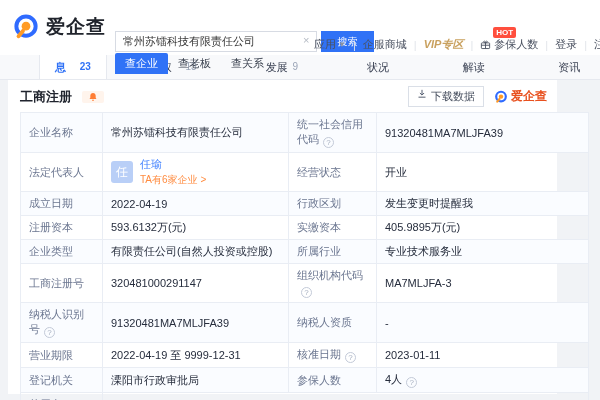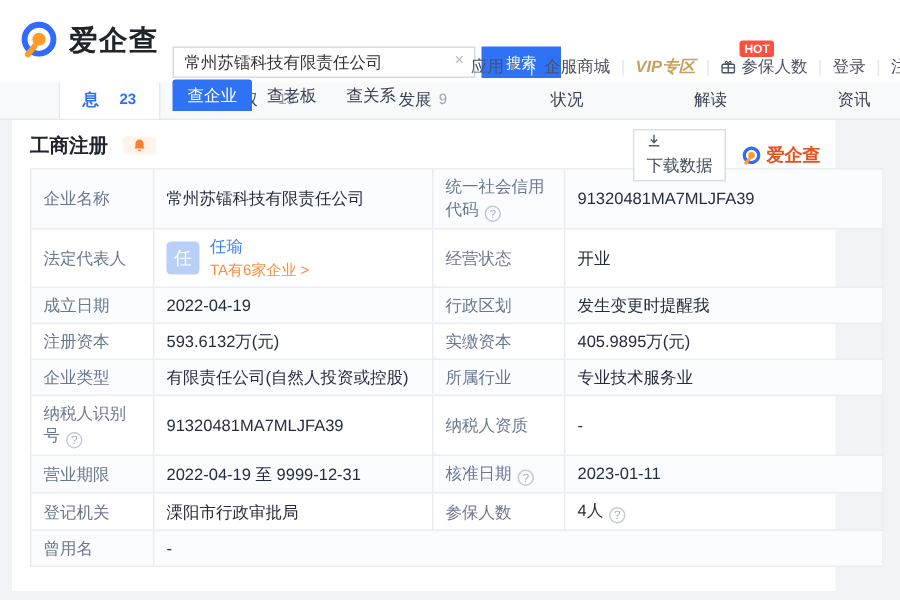--- a/index.html
+++ b/index.html
@@ -31,21 +31,21 @@
   .ctab .cnt { font-size:10px; color:#9aa4b6; }
   .ctab.active { background:#fff; color:#3072f6; font-weight:bold; border-left:1px solid #e6e9ef; border-right:1px solid #e6e9ef; }
   .ctab.active .cnt { color:#3072f6; }
 
   
   .content { margin-left:8px; width:549px; height:314px; background:#fff; position:relative; }
   .sec-hdr { height:26px; padding:7px 12px 0 12px; display:flex; align-items:center; }
   .sec-title { font-size:13px; font-weight:bold; color:#20242e; }
   .alert-badge { margin-left:10px; display:inline-flex; align-items:center; gap:3px; background:#fff4ec; color:#ff7d33; font-size:10px; padding:1px 6px; border-radius:2px; cursor:pointer; }
   .sec-right { position:absolute; right:10px; top:6px; display:flex; align-items:center; }
-  .dl-btn { display:inline-flex; align-items:flex-start; gap:4px; border:1px solid #dadfe7; border-radius:0; background:#fff; padding:2px 8px; font-size:11px; color:#444c5c; cursor:pointer;flex-direction:column; }
+  .dl-btn { display:inline-flex; align-items:flex-start; gap:4px; border:1px solid #dadfe7; border-radius:0; background:#fff; padding:2px 8px; font-size:11px; color:#444c5c; cursor:pointer; }
   .wm { display:inline-flex; align-items:center; gap:3px; margin-left:10px; cursor:pointer; }
   .wm-txt { font-size:12px; font-weight:bold; color:#e8501e; }
 
   
   table.reg { border-collapse:collapse; margin:6px 12px 0 12px; width:568px; table-layout:fixed; }
   .reg td { border:1px solid #e9edf4; font-size:11px; padding:4px 8px; vertical-align:middle; word-break:break-all; }
   .reg tr:nth-child(odd) td { background:#fafcff; }
   .lbl { color:#6b7690; }
   .val { color:#262d3d; }
   .help { display:inline-flex; align-items:center; justify-content:center; width:11px; height:11px; border:1px solid #c3cad8; border-radius:50%; color:#a7b0c0; font-size:8px; margin-left:4px; vertical-align:-2px; cursor:pointer; }
@@ -209,20 +209,26 @@
           <td class="lbl"><span>实缴资本</span></td>
           <td class="val"><span>405.9895万(元)</span></td>
         </tr>
         <tr>
           <td class="lbl"><span>企业类型</span></td>
           <td class="val"><span>有限责任公司(自然人投资或控股)</span></td>
           <td class="lbl"><span>所属行业</span></td>
           <td class="val"><span>专业技术服务业</span></td>
         </tr>
         <tr>
+          <td class="lbl"><span>工商注册号</span></td>
+          <td class="val"><span>320481000291147</span></td>
+          <td class="lbl"><span>组织机构代码</span><span class="help">?</span></td>
+          <td class="val"><span>MA7MLJFA-3</span></td>
+        </tr>
+        <tr>
           <td class="lbl"><span>纳税人识别号</span><span class="help">?</span></td>
           <td class="val"><span>91320481MA7MLJFA39</span></td>
           <td class="lbl"><span>纳税人资质</span></td>
           <td class="val"><span>-</span></td>
         </tr>
         <tr>
           <td class="lbl"><span>营业期限</span></td>
           <td class="val"><span>2022-04-19 至 9999-12-31</span></td>
           <td class="lbl"><span>核准日期</span><span class="help">?</span></td>
           <td class="val"><span>2023-01-11</span></td>

